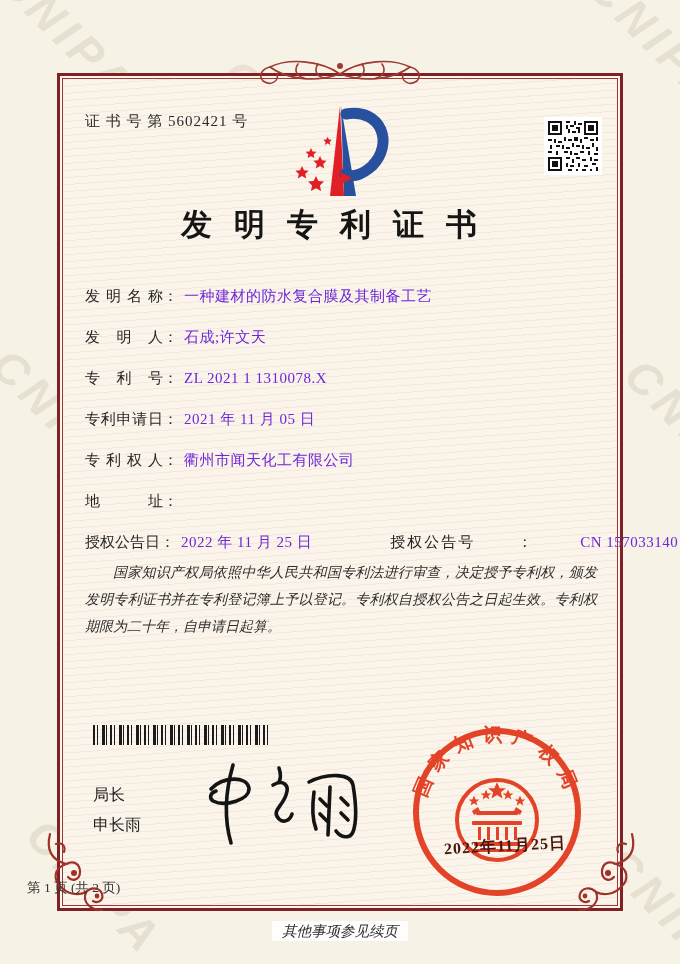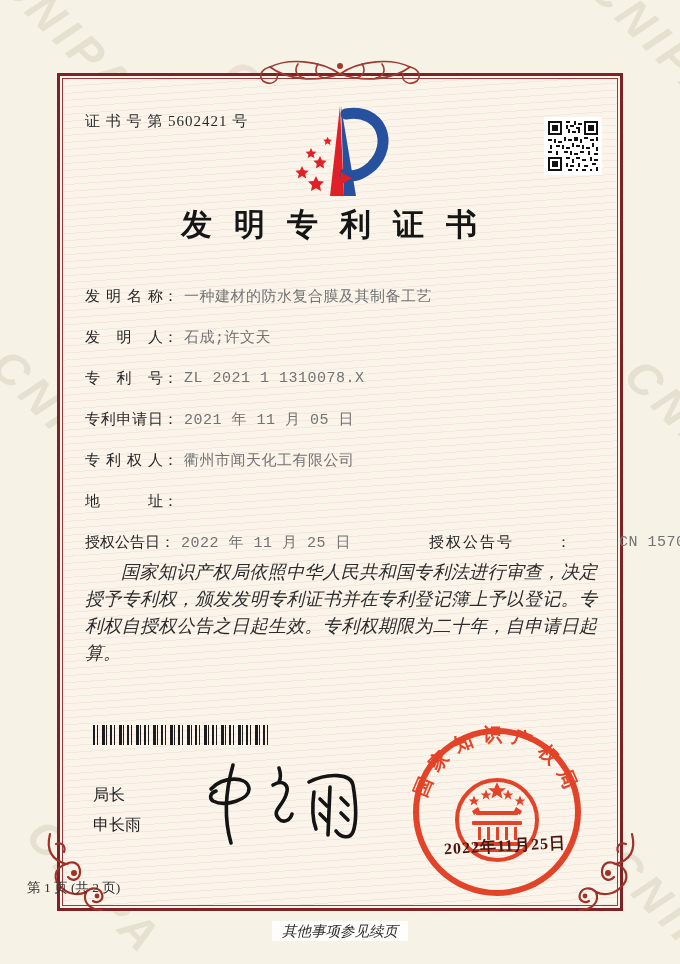--- a/index.html
+++ b/index.html
@@ -39,24 +39,24 @@
   .qr{position:absolute;left:544px;top:117px;width:58px;height:58px;background:#fff;}
   .title{
     position:absolute;left:0;right:0;top:204px;text-align:center;
     font-size:31px;font-weight:bold;letter-spacing:22px;color:#151515;
   }
   
   .rows{position:absolute;left:85px;top:276px;width:512px;font-size:15px;}
   .row{height:41px;display:flex;align-items:center;white-space:nowrap;}
   .flabel{display:inline-block;width:78px;text-align:justify;text-align-last:justify;color:#262626;}
   .colon{display:inline-block;margin-right:6px;color:#262626;}
-  .fvalue{letter-spacing:0.5px;color:#737373;font-family:Liberation Mono, monospace;}
+  .fvalue{letter-spacing:0.5px;color:#6d28d9;}
   .pair2{margin-left:78px;display:flex;align-items:center;gap:42px;}
   
-  .paras{position:absolute;left:85px;top:559px;width:512px;font-size:18px;line-height:27px;
+  .paras{position:absolute;left:85px;top:559px;width:512px;font-size:14px;line-height:27px;
     text-align:justify;font-style:italic;color:#2c2c2c;}
   .paras p{margin:0 0 3px 0;text-indent:2em;}
   
   .barcode{
     position:absolute;left:93px;top:725px;width:175px;height:20px;
     background:repeating-linear-gradient(90deg,
       #1b1b1b 0 2px,transparent 2px 4px,
       #1b1b1b 4px 5px,transparent 5px 9px,
       #1b1b1b 9px 12px,transparent 12px 13px,
       #1b1b1b 13px 14px,transparent 14px 17px);

